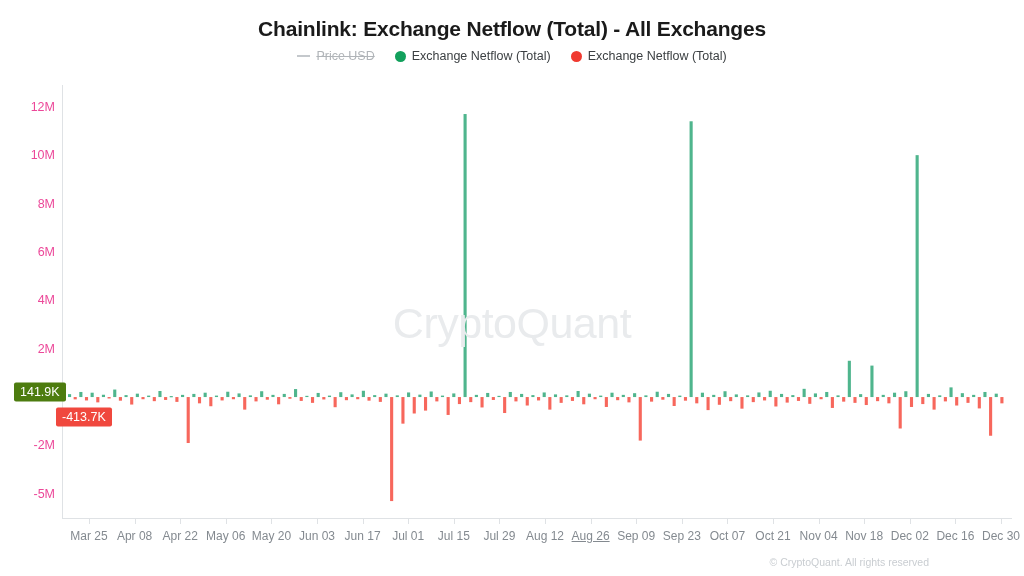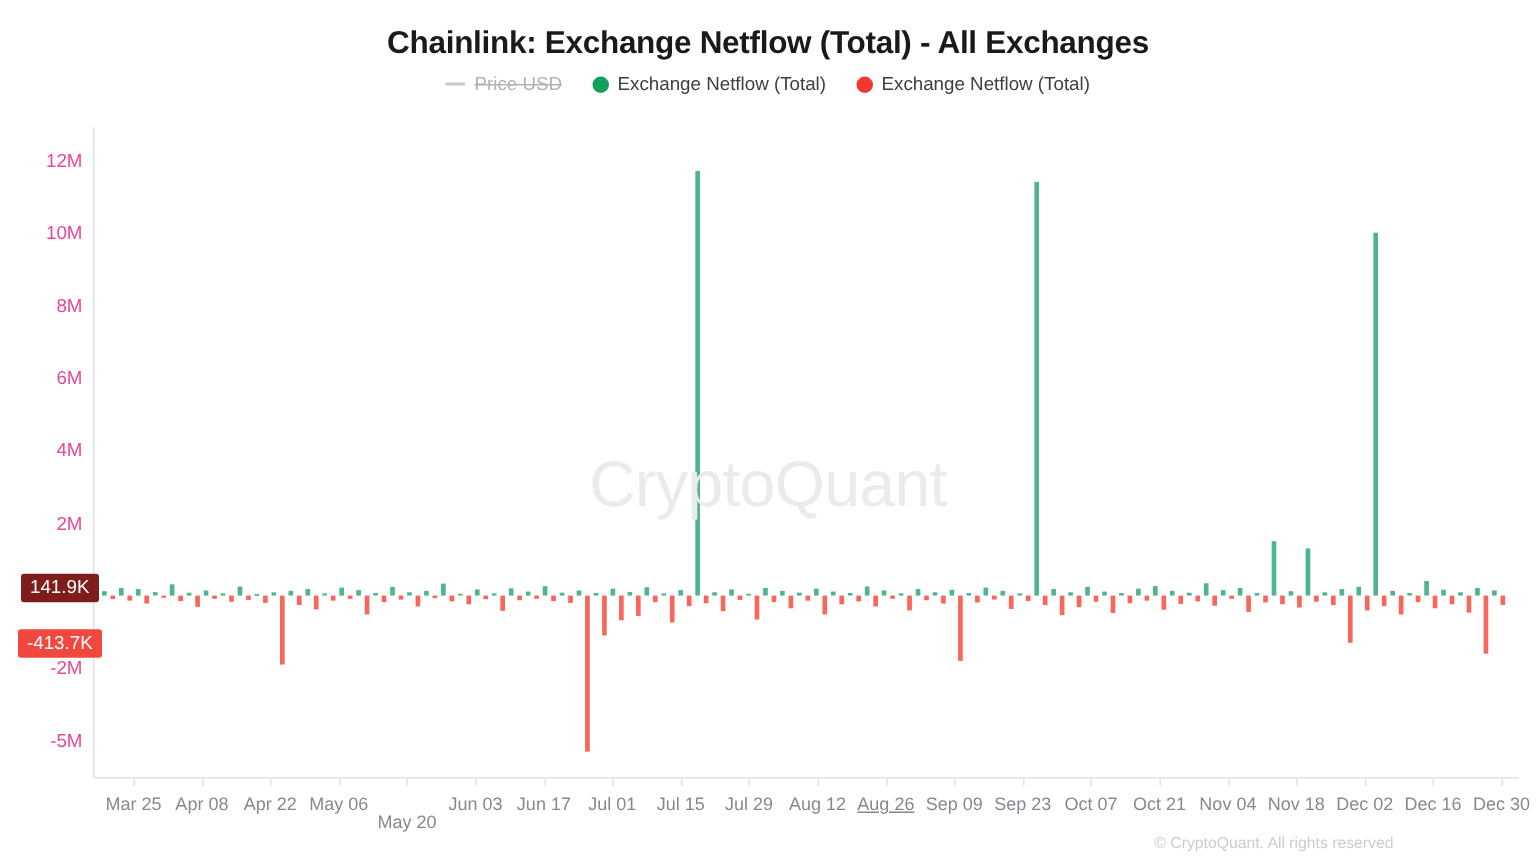--- a/index.html
+++ b/index.html
@@ -136,21 +136,21 @@
     transform: translateY(-50%);
     line-height: 14px;
   }
   #badge-negative {
     left: 12px;
     background: #f0483e;
     z-index: 2;
   }
   #badge-positive {
     left: 14px;
-    background: #7f1d1d;
+    background: #4d7c0f;
     z-index: 3;
   }
 
   
   #x-axis-labels {
     position: absolute;
     left: 62px;
     top: 519px;
     width: 950px;
     height: 30px;
@@ -399,34 +399,34 @@
         <rect x="915.75" y="312.05" width="3.11" height="11.37" fill="#f7675c"></rect>
         <rect x="921.40" y="306.97" width="3.11" height="5.08" fill="#4fb58d"></rect>
         <rect x="927.05" y="312.05" width="3.11" height="38.70" fill="#f7675c"></rect>
         <rect x="932.70" y="308.66" width="3.11" height="3.39" fill="#4fb58d"></rect>
         <rect x="938.35" y="312.05" width="3.11" height="6.29" fill="#f7675c"></rect>
       </svg>
   </div>
 
   <div id="watermark">CryptoQuant</div>
 
-  <div class="ybadge" id="badge-negative" style="top: 429px;">-413.7K</div>
+  <div class="ybadge" id="badge-negative" style="top: 417px; margin-left: 44px;">-413.7K</div>
   <div class="ybadge" id="badge-positive" style="top: 391.618px;">141.9K</div>
 
   <div id="x-axis-labels">
       <div class="xtick-mark" style="left: 27px;"></div>
       <div class="xtick-label" style="left: 27px;">Mar 25</div>
       <div class="xtick-mark" style="left: 72.6px;"></div>
       <div class="xtick-label" style="left: 72.6px;">Apr 08</div>
       <div class="xtick-mark" style="left: 118.2px;"></div>
       <div class="xtick-label" style="left: 118.2px;">Apr 22</div>
       <div class="xtick-mark" style="left: 163.8px;"></div>
       <div class="xtick-label" style="left: 163.8px;">May 06</div>
       <div class="xtick-mark" style="left: 209.4px;"></div>
-      <div class="xtick-label" style="left: 209.4px; margin-top: 12px;">May 20</div>
+      <div class="xtick-label" style="left: 209.4px;">May 20</div>
       <div class="xtick-mark" style="left: 255px;"></div>
       <div class="xtick-label" style="left: 255px;">Jun 03</div>
       <div class="xtick-mark" style="left: 300.6px;"></div>
       <div class="xtick-label" style="left: 300.6px;">Jun 17</div>
       <div class="xtick-mark" style="left: 346.2px;"></div>
       <div class="xtick-label" style="left: 346.2px;">Jul 01</div>
       <div class="xtick-mark" style="left: 391.8px;"></div>
       <div class="xtick-label" style="left: 391.8px;">Jul 15</div>
       <div class="xtick-mark" style="left: 437.4px;"></div>
       <div class="xtick-label" style="left: 437.4px;">Jul 29</div>

